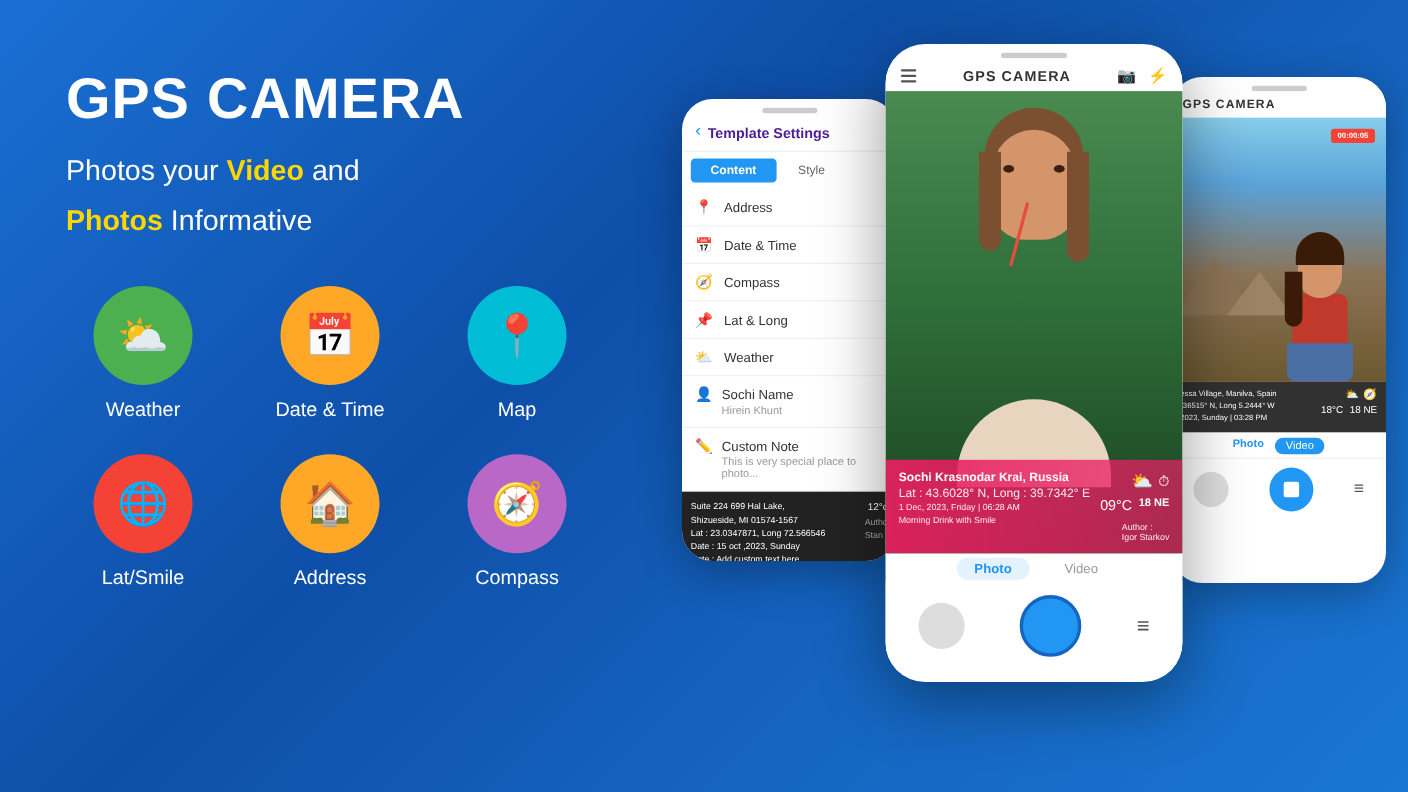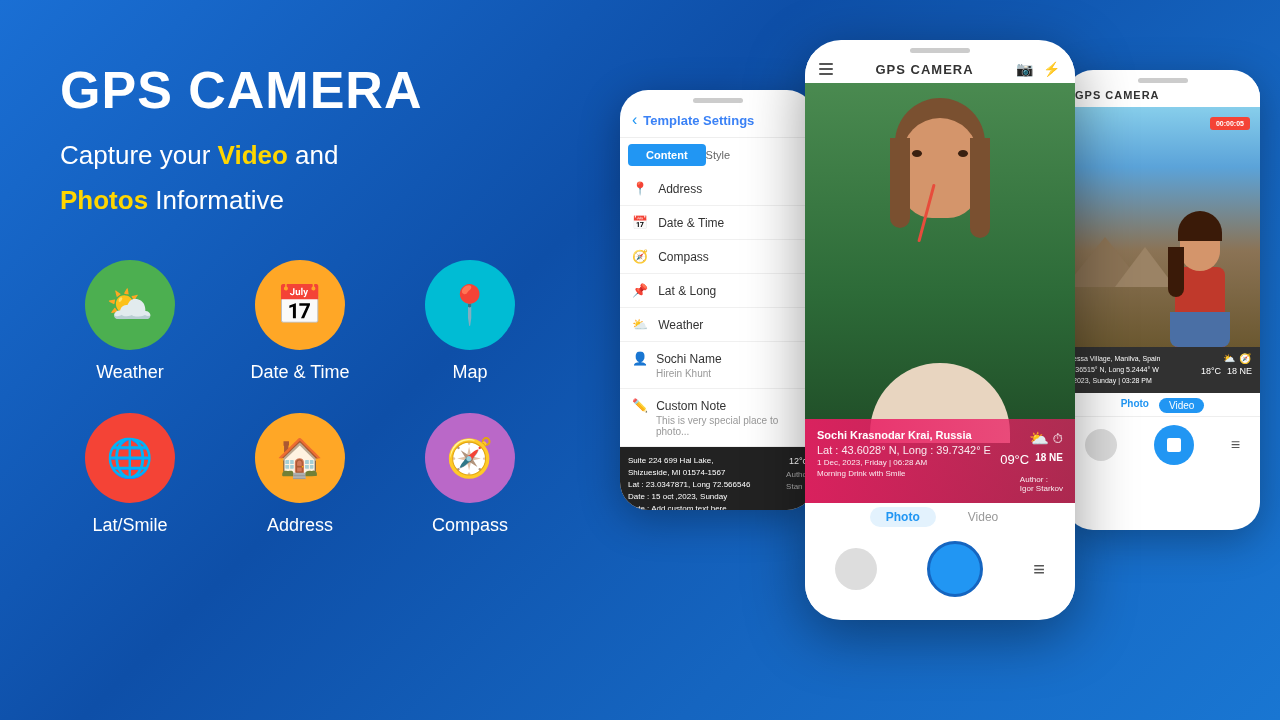--- a/index.html
+++ b/index.html
@@ -132,41 +132,42 @@
 
     .back-arrow {
       color: #2196F3;
       font-size: 16px;
       margin-right: 6px;
     }
 
     .template-title {
       font-size: 13px;
       font-weight: 600;
-      color: #3b82f6;
+      color: #4c1d95;
     }
 
     .template-tabs {
       display: flex;
       margin: 6px 8px;
     }
 
     .tab-content {
       background: #2196F3;
       color: white;
       font-size: 11px;
       font-weight: 600;
       padding: 5px 18px;
       border-radius: 4px;
     }
 
     .tab-style {
       color: #666;
       font-size: 11px;
       padding: 5px 0;
+      margin-left: 20px;
     }
 
     .template-menu-item {
       display: flex;
       align-items: center;
       padding: 9px 12px;
       border-bottom: 1px solid #f0f0f0;
       gap: 10px;
     }
 
@@ -504,21 +505,21 @@
       background: #555;
       border-radius: 1px;
     }
   </style>
 </head>
 <body>
 
 <div class="left-section">
   <h1 class="app-title">GPS CAMERA</h1>
   <div class="tagline">
-    <span>Capture your </span><span class="highlight-yellow">Video</span><span> and</span>
+    <span>Photos your </span><span class="highlight-yellow">Video</span><span> and</span>
   </div>
   <div class="tagline2">
     <span class="highlight-yellow">Photos</span><span> Informative</span>
   </div>
 
   <div class="features-grid">
     <div class="feature-item">
       <div class="feature-icon icon-green">
         <span>⛅</span>
       </div>

